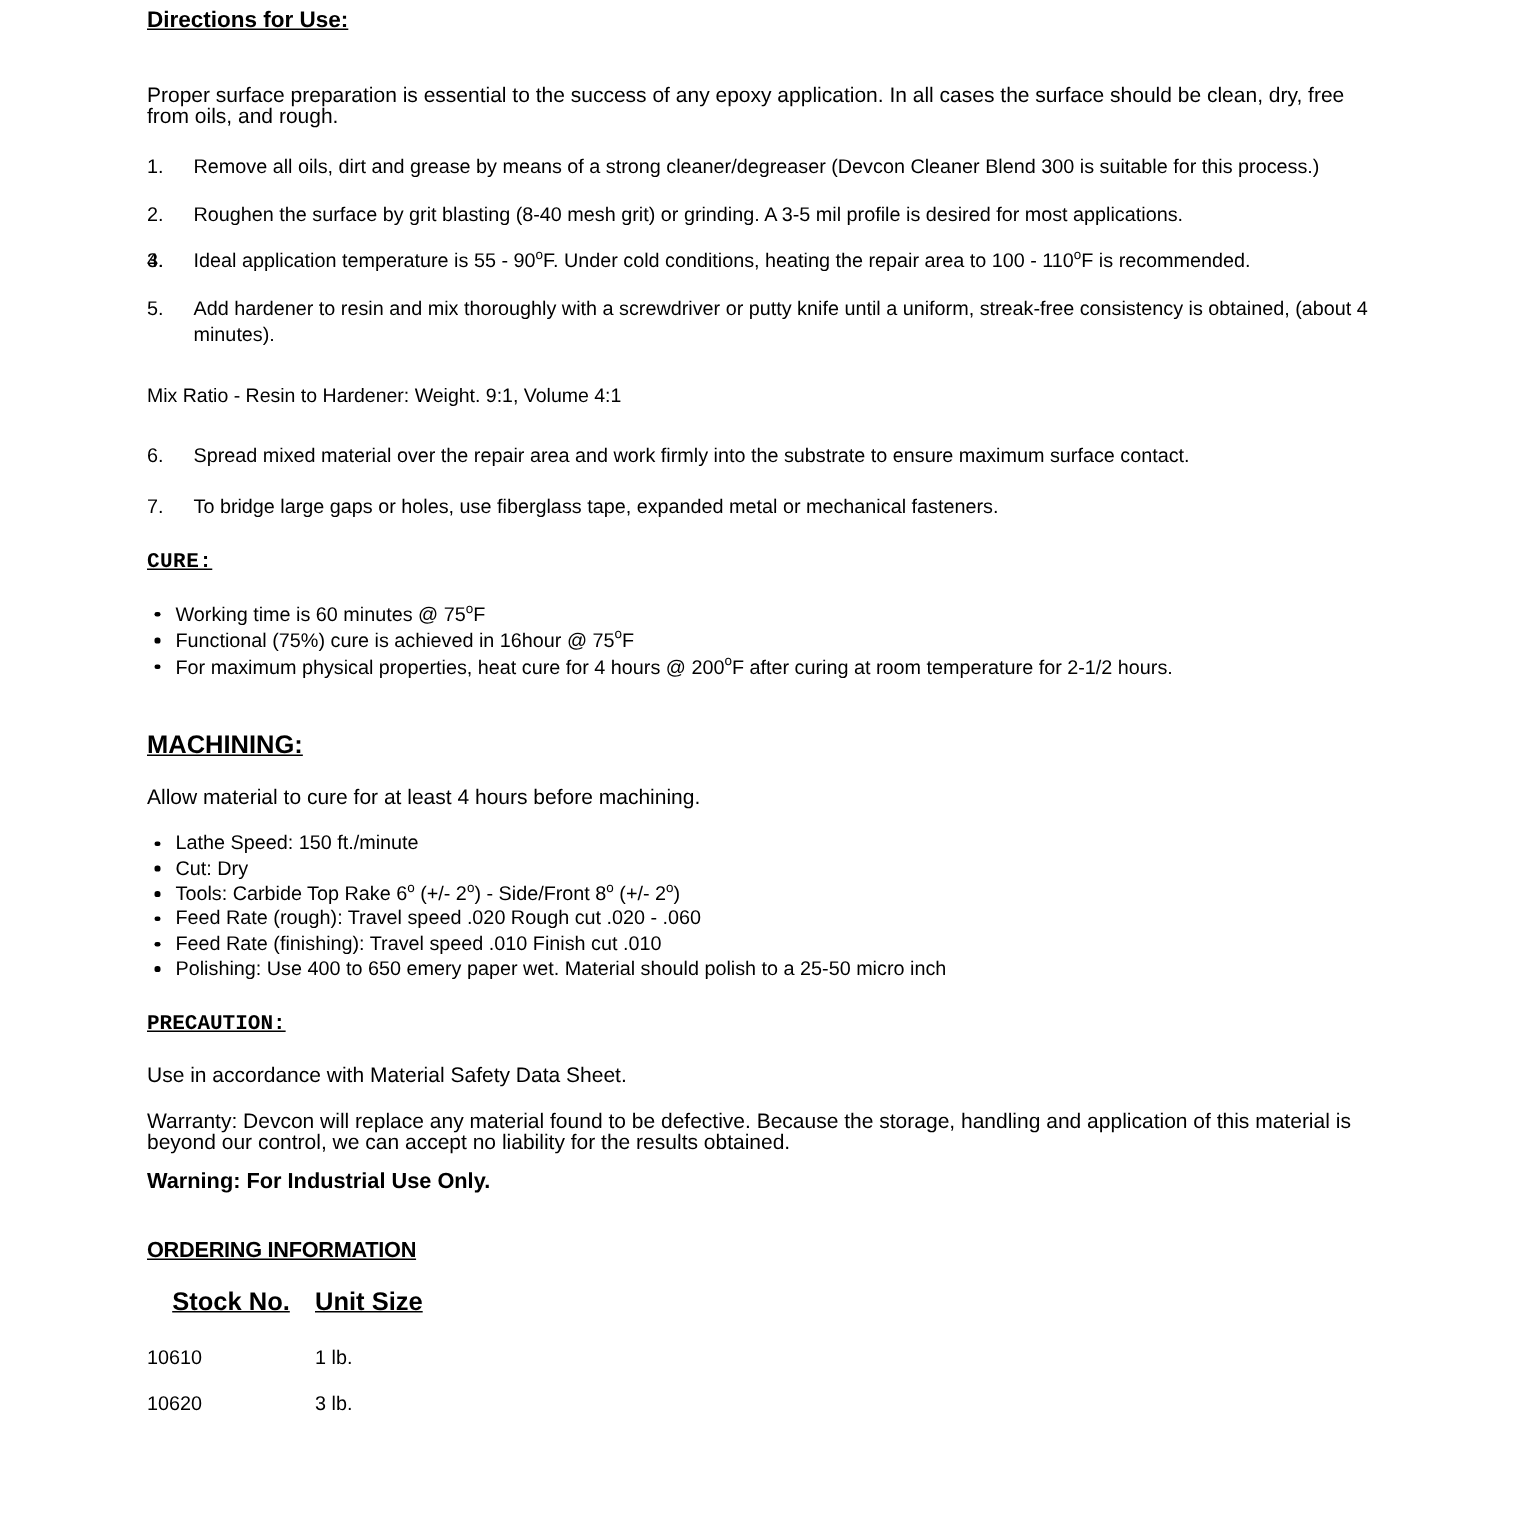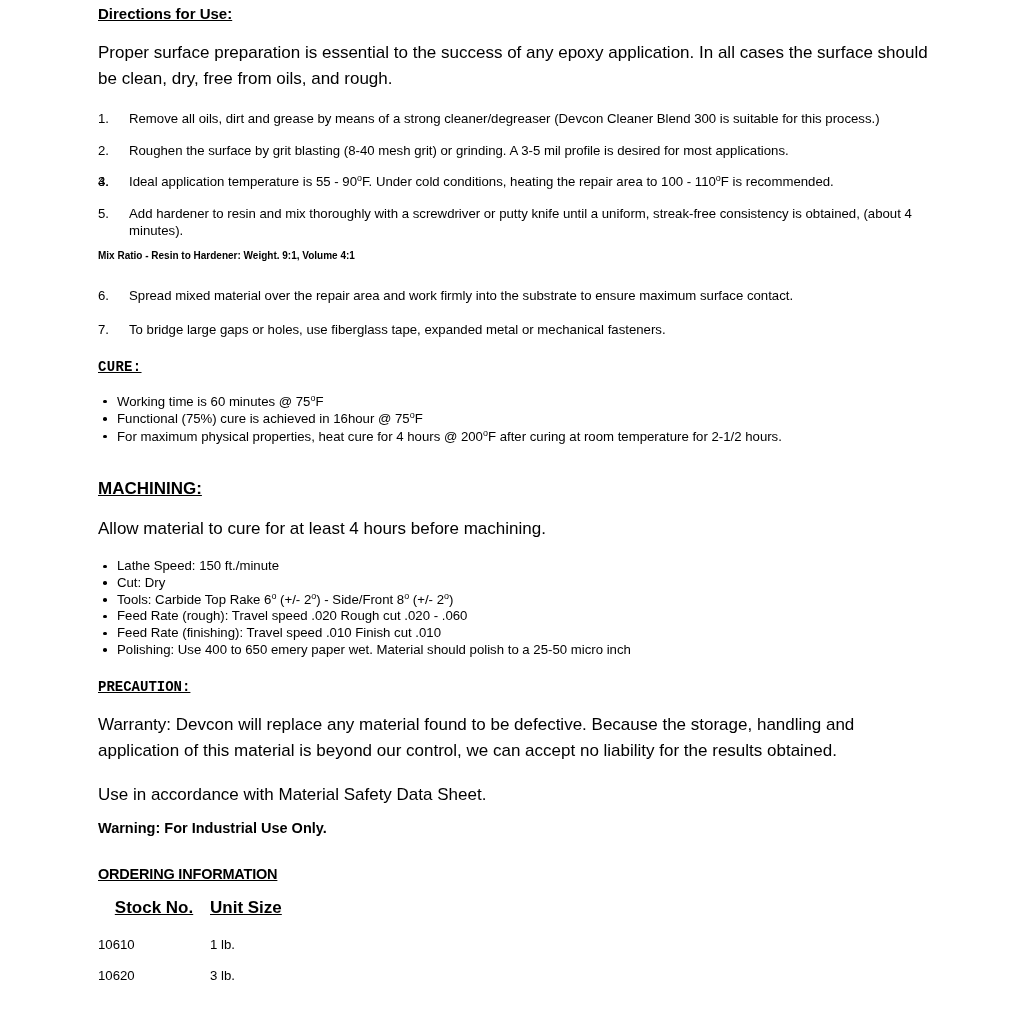--- a/index.html
+++ b/index.html
@@ -29,23 +29,23 @@
   }
   h2.section-heading {
     font-size: 15px;
     font-weight: bold;
     margin: 0 0 0 0;
     padding: 0;
     line-height: 20px;
   }
   .u { text-decoration: underline; }
   p.para {
-    font-size: 17px;
-    line-height: 26px;
-    margin: 16px 0 0 0;
+    font-size: 14px;
+    line-height: 14px;
+    margin: 32px 0 0 0;
     text-align: left;
   }
   .numbered {
     margin: 14px 0 0 0;
     padding: 0;
     list-style: none;
   }
   .numbered li {
     position: relative;
     font-size: 13.2px;
@@ -55,23 +55,23 @@
   }
   .numbered li:first-child { margin-top: 0; }
   .numbered li .num {
     position: absolute;
     left: 0;
     top: 0;
     width: 22px;
     text-align: left;
   }
   .mix-ratio {
-    font-size: 10px;
-    font-weight: bold;
-    margin: 6px 0 0 0;
+    font-size: 13px;
+    font-weight: normal;
+    margin: 22px 0 0 0;
     line-height: 19px;
   }
   .cure-head {
     font-size: 14px;
     font-weight: bold;
     font-family: "Liberation Mono", monospace;
     letter-spacing: 0.3px;
     margin: 20px 0 0 0;
   }
   .cure-head .u { text-decoration: underline; }
@@ -224,23 +224,23 @@
       <li>Feed Rate (finishing): Travel speed .010   Finish cut .010</li>
       <li>Polishing:  Use 400 to 650 emery paper wet.  Material should polish to a 25-50 micro inch</li>
     </ul>
 
     <div class="sp-20"></div>
 
     <div class="precaution-head">
       <span class="u">PRECAUTION:</span>
     </div>
 
+    <p class="para" style="margin-top:18px;">Use in accordance with Material Safety Data Sheet.</p>
+
     <p class="para" style="margin-top:17px;">Warranty:  Devcon will replace any material found to be defective.  Because the storage, handling and application of this material is beyond our control, we can accept no liability for the results obtained.</p>
-
-    <p class="para" style="margin-top:18px;">Use in accordance with Material Safety Data Sheet.</p>
 
     <div class="warning">Warning:  For Industrial Use Only.</div>
 
     <div class="sp-30"></div>
 
     <div class="ordering-head">ORDERING INFORMATION</div>
 
     <table class="order-table">
       <thead>
         <tr>

